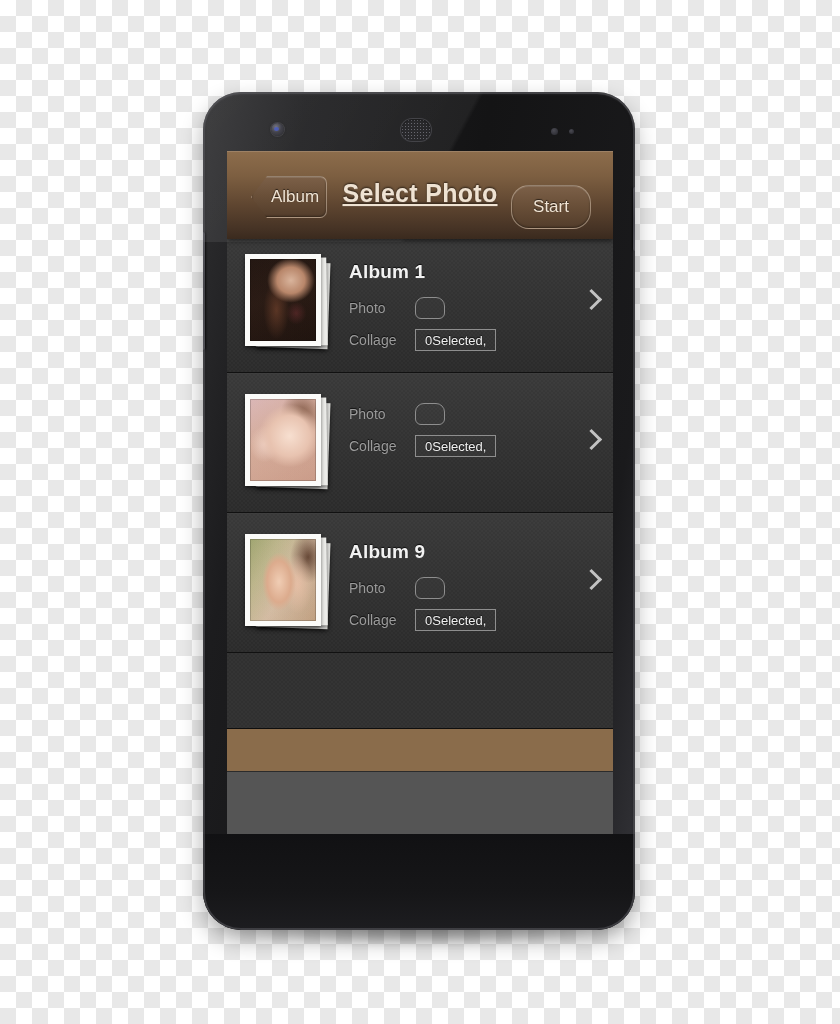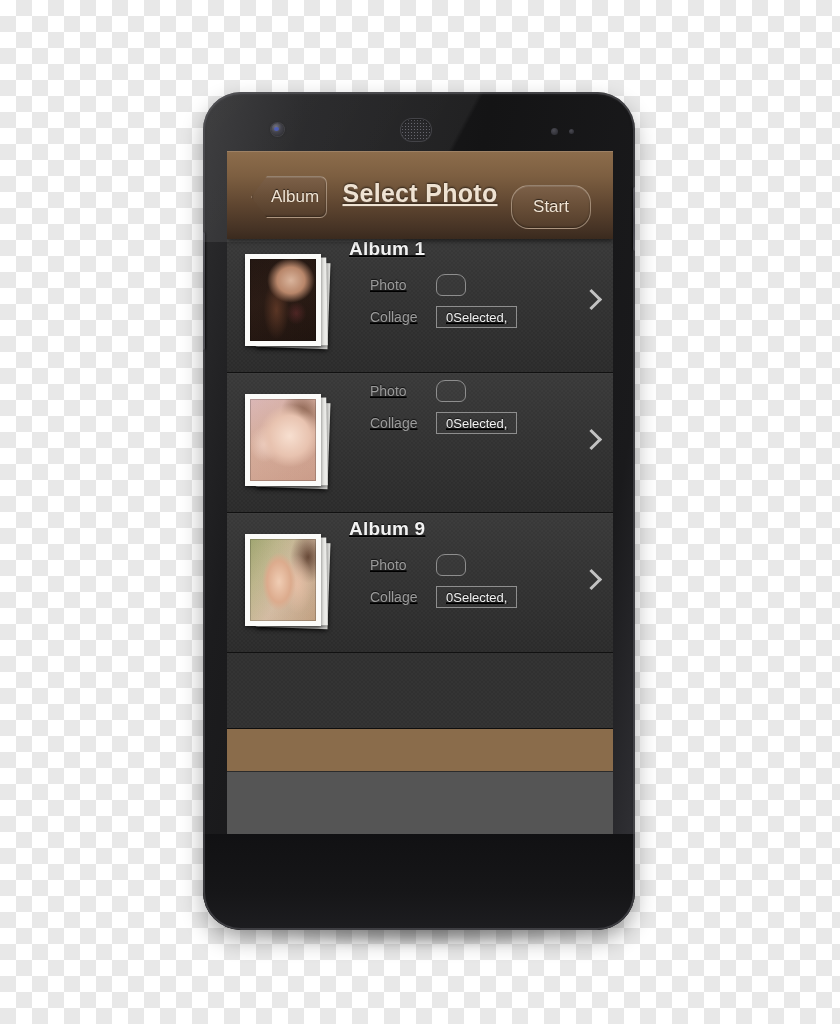--- a/index.html
+++ b/index.html
@@ -229,39 +229,37 @@
     background:
       radial-gradient(ellipse 30% 42% at 44% 52%, #f0cdb4 0%, #dcab8d 60%, rgba(200,150,120,0.15) 85%),
       radial-gradient(ellipse 28% 44% at 72% 55%, #eac5ac 0%, rgba(200,150,120,0.1) 82%),
       radial-gradient(ellipse 34% 40% at 88% 22%, #4a3224 0%, rgba(70,48,34,0.1) 80%),
       linear-gradient(120deg, #9db878 0%, #c6cf9e 26%, #e7d8c0 55%, #cbb08f 100%);
   }
 
   
   .row-body {
     position: absolute;
-    left: 122px; top: 4px;
+    left: 122px; top: 27px;
     right: 48px;
-    text-decoration: underline;
   }
   .album-title {
     color: #f2f2f2;
     font-size: 19px;
     font-weight: bold;
     letter-spacing: 0.2px;
     text-shadow: 0 -1px 1px rgba(0,0,0,0.75), 0 1px 0 rgba(255,255,255,0.06);
     margin: 0 0 12px 0;
     white-space: nowrap;
   }
   .meta-line {
     display: flex;
     align-items: center;
     height: 26px;
     margin-bottom: 6px;
-    margin-left: 21px;
   }
   .meta-label {
     color: #9b9b9b;
     font-size: 14px;
     width: 66px;
     text-shadow: 0 -1px 1px rgba(0,0,0,0.7);
   }
   .pill {
     display: inline-flex;
     align-items: center;

